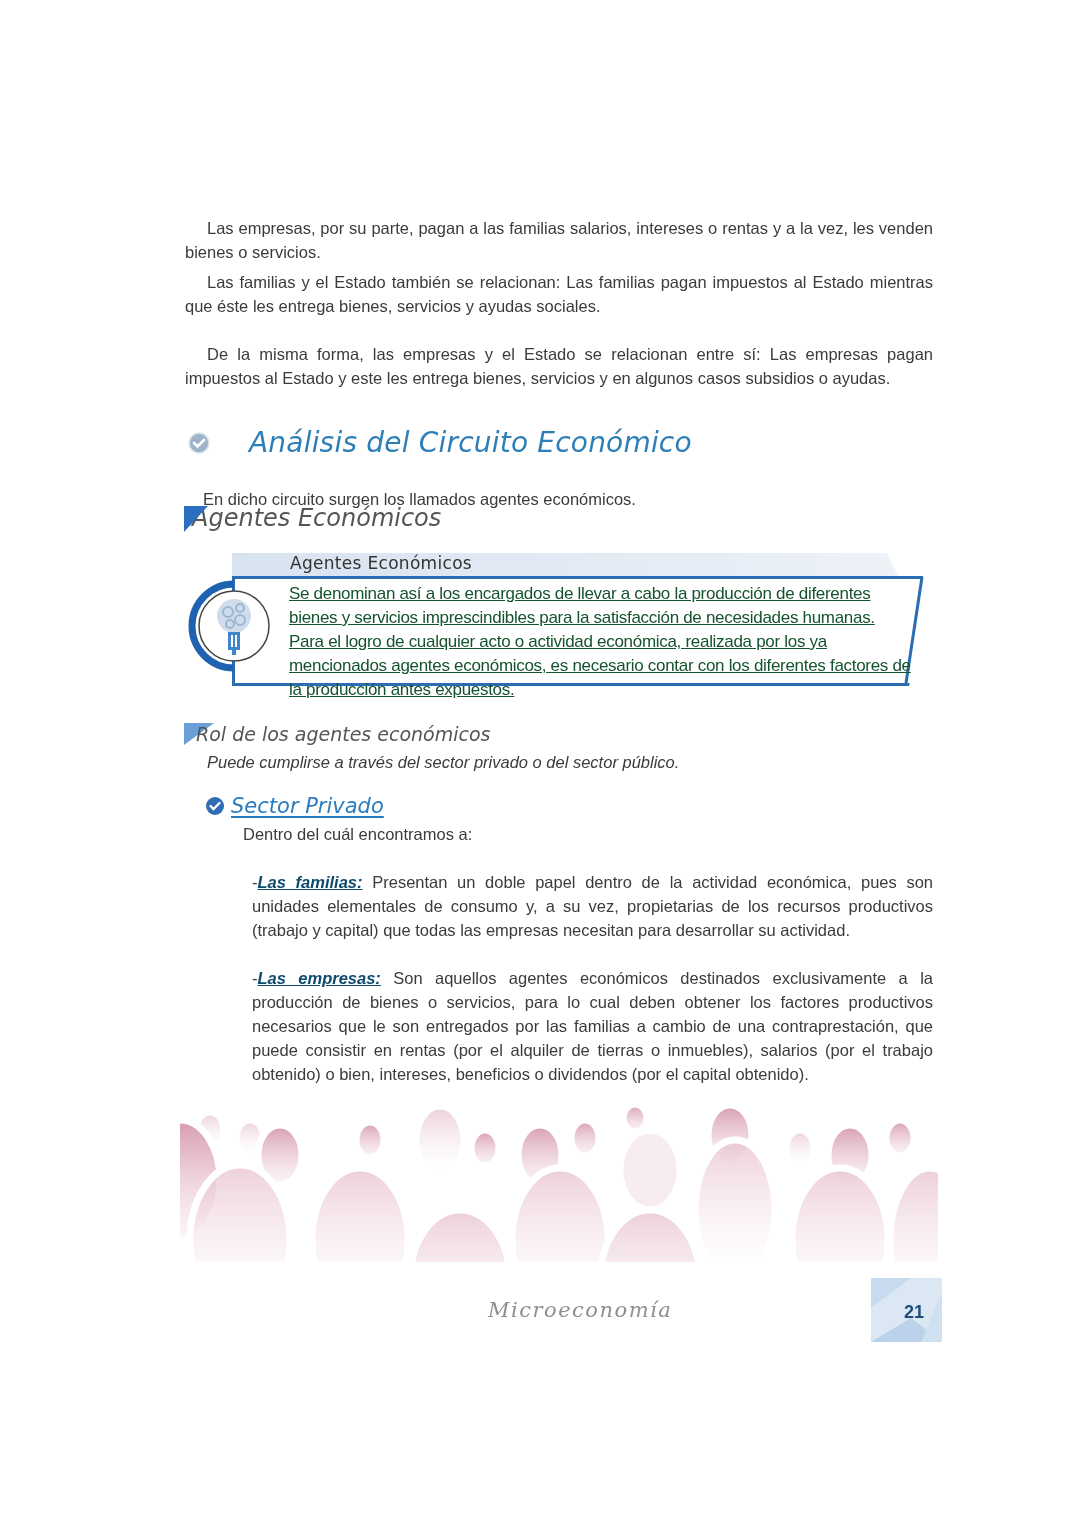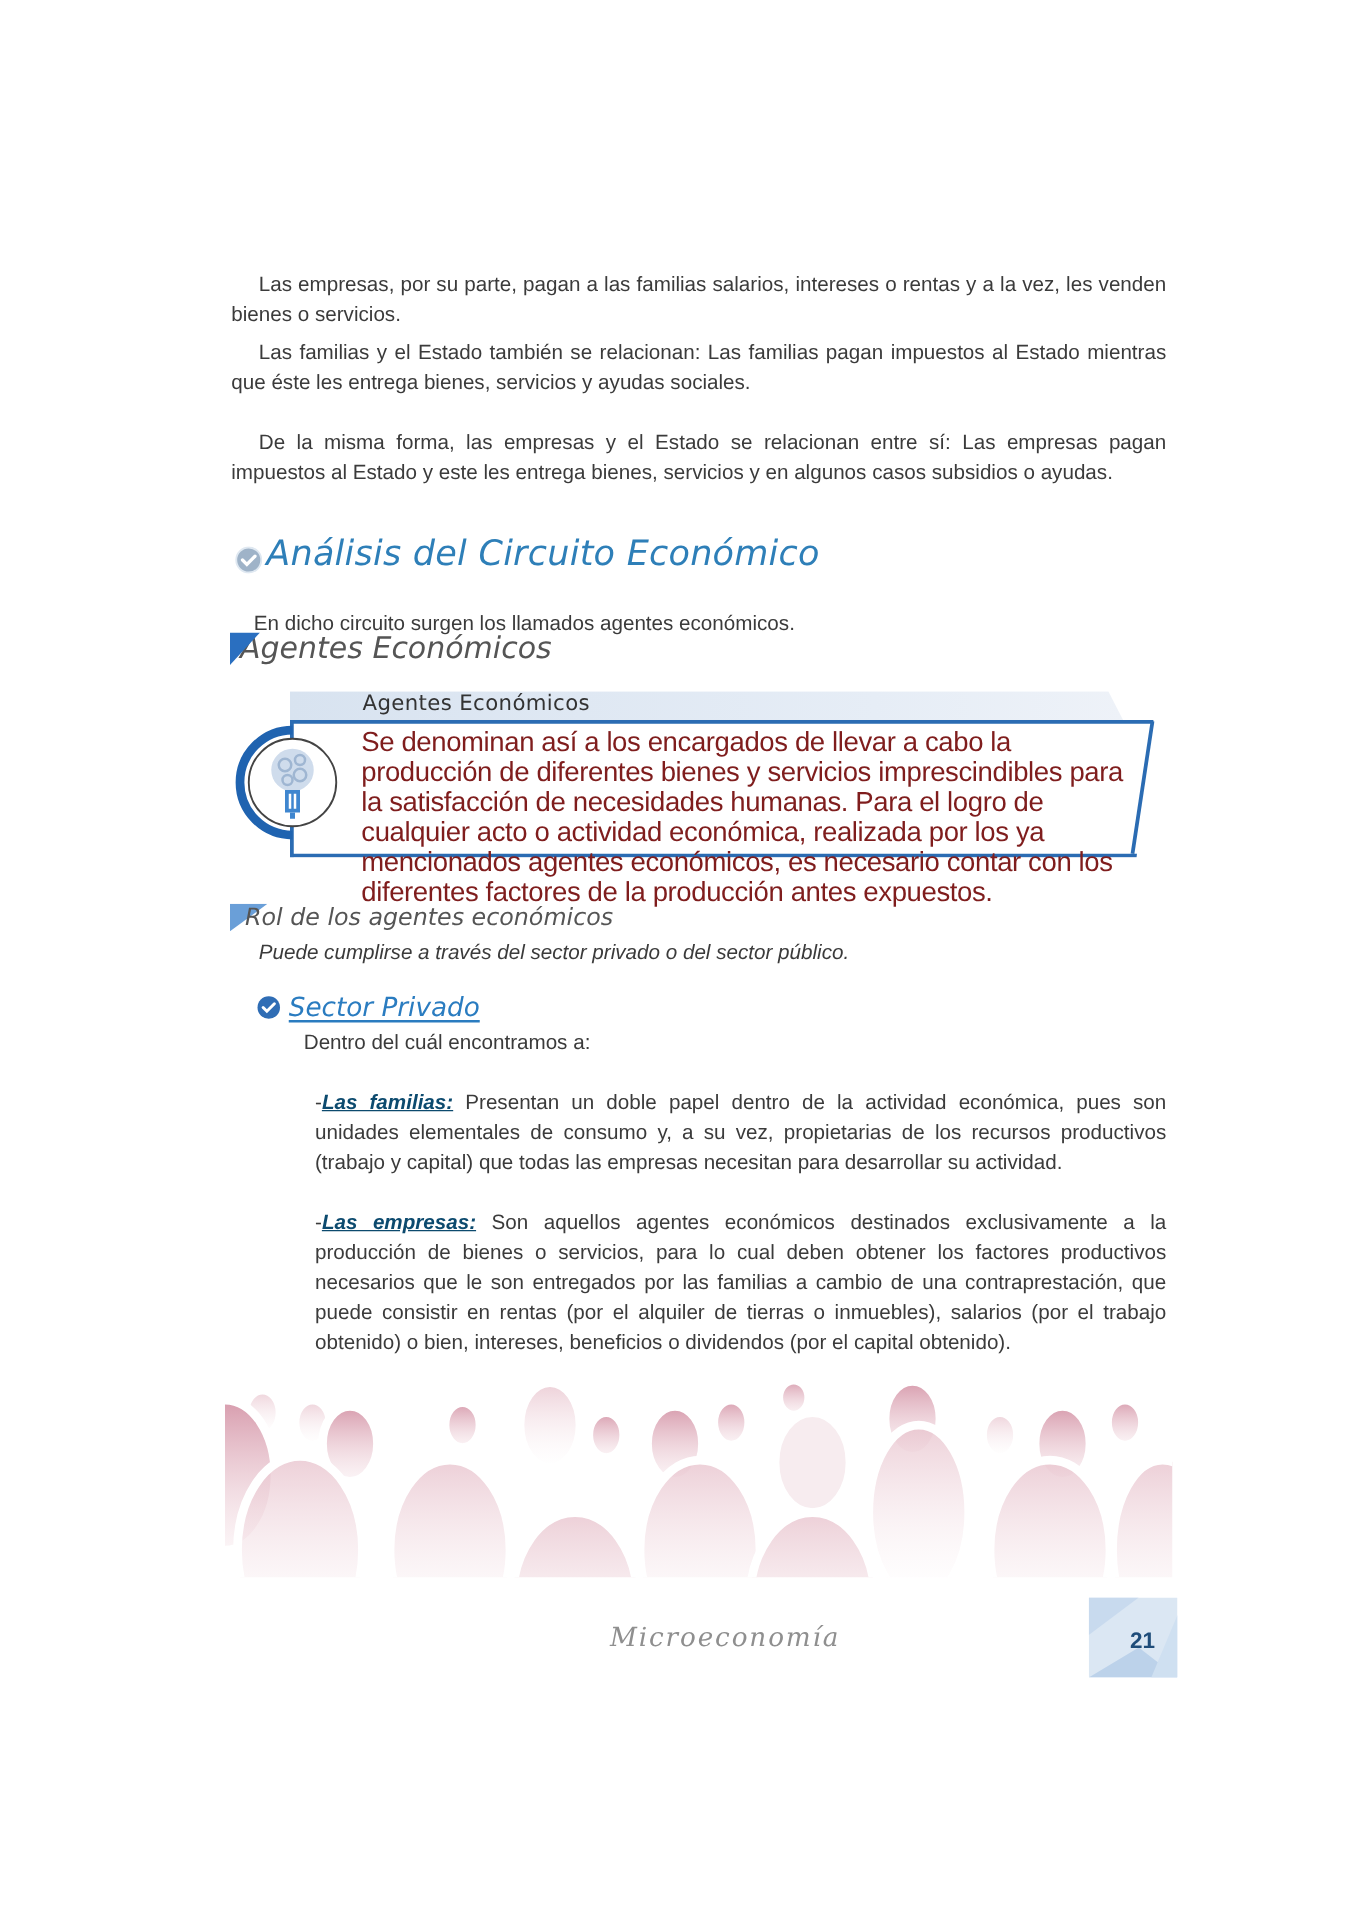--- a/index.html
+++ b/index.html
@@ -12,33 +12,33 @@
                 color: #2e7fb8; letter-spacing: 0.2px; }
   .h-agentes { font-family: "DejaVu Sans", sans-serif; font-style: italic; font-size: 24px; color: #555; }
   .h-rol { font-family: "DejaVu Sans", sans-serif; font-style: italic; font-size: 19px; color: #555; }
   .h-sector { font-family: "DejaVu Sans", sans-serif; font-style: italic; font-size: 21px; color: #2a7cc0;
               text-decoration: underline; text-underline-offset: 3px; }
   .term { font-style: italic; font-weight: bold; color: #0c4a6e; text-decoration: underline; }
   .box-title-band { background: linear-gradient(90deg,#d8e3f0 0%, #e6edf6 70%, #eef2f8 100%);
                     clip-path: polygon(0 0, 98% 0, 100% 100%, 0 100%); }
   .box-frame { border: 3px solid #2b6cb3; border-right: none; background: #fff;
                box-shadow: 3px 5px 6px rgba(120,140,170,0.35); }
-  .box-text { font-size: 22px; line-height: 24px; color: #7f1d1d; letter-spacing: -0.3px; }
+  .box-text { font-size: 17px; line-height: 24px; color: #14532d; letter-spacing: -0.3px; text-decoration: underline; }
   .footer-title { font-family: "DejaVu Serif", serif; font-style: italic; font-size: 21px; color: #8f8f8f;
                   letter-spacing: 1.5px; }
   .page-num { font-family: "Liberation Sans", sans-serif; font-weight: bold; font-size: 18px; color: #1f4d7a; }
 </style>
 </head>
 <body>
 
 <div class="abs para indent1" style="left:185px; top:216px; width:748px;">Las empresas, por su parte, pagan a las familias salarios, intereses o rentas y a la vez, les venden bienes o servicios.</div>
 <div class="abs para indent1" style="left:185px; top:270px; width:748px;">Las familias y el Estado también se relacionan: Las familias pagan impuestos al Estado mientras que éste les entrega bienes, servicios y ayudas sociales.</div>
 <div class="abs para indent1" style="left:185px; top:342px; width:748px;">De la misma forma, las empresas y el Estado se relacionan entre sí: Las empresas pagan impuestos al Estado y este les entrega bienes, servicios y en algunos casos subsidios o ayudas.</div>
 
-<div class="abs" style="left:188px; top:426px; display:flex; align-items:flex-end;">
+<div class="abs" style="left:188px; top:426px; display:flex; align-items:center;gap:36px;">
   <span style="display:inline-block;width:22px;height:22px;margin-right:3px;">
     <svg width="22" height="22" viewBox="0 0 22 22">
         <circle cx="11" cy="11" r="10" fill="#9fb3c8" stroke="#dfe8f1" stroke-width="1.5"></circle>
         <path d="M6 11 l3.5 3.5 L16 8" stroke="#fff" stroke-width="2.6" fill="none" stroke-linecap="round"></path>
       </svg>
   </span>
   <span class="h-analysis">Análisis del Circuito Económico</span>
 </div>
 <div class="abs para" style="left:203px; top:487px; font-size:16.5px;">En dicho circuito surgen los llamados agentes económicos.</div>
 

